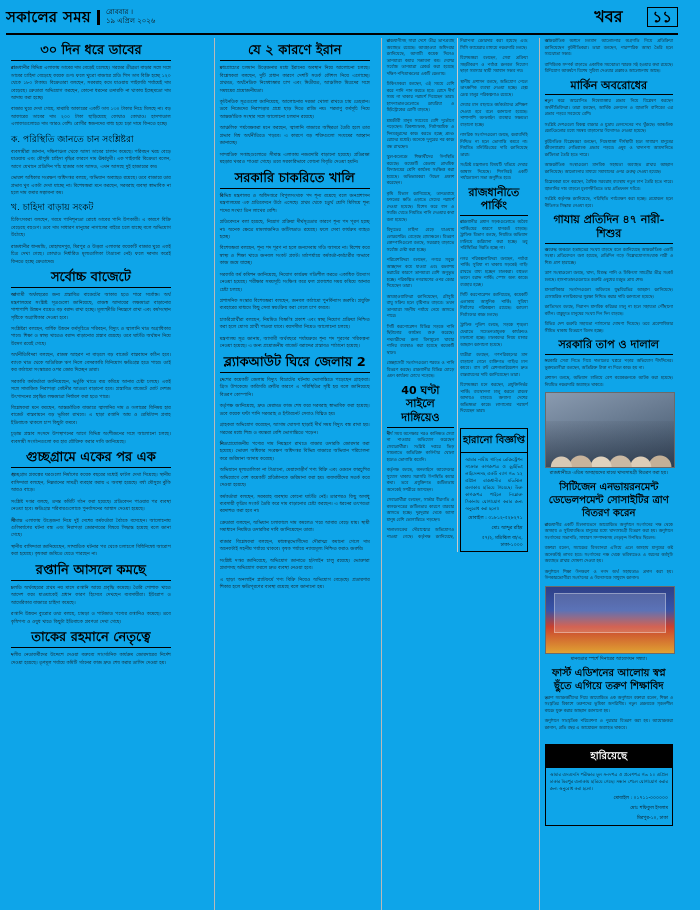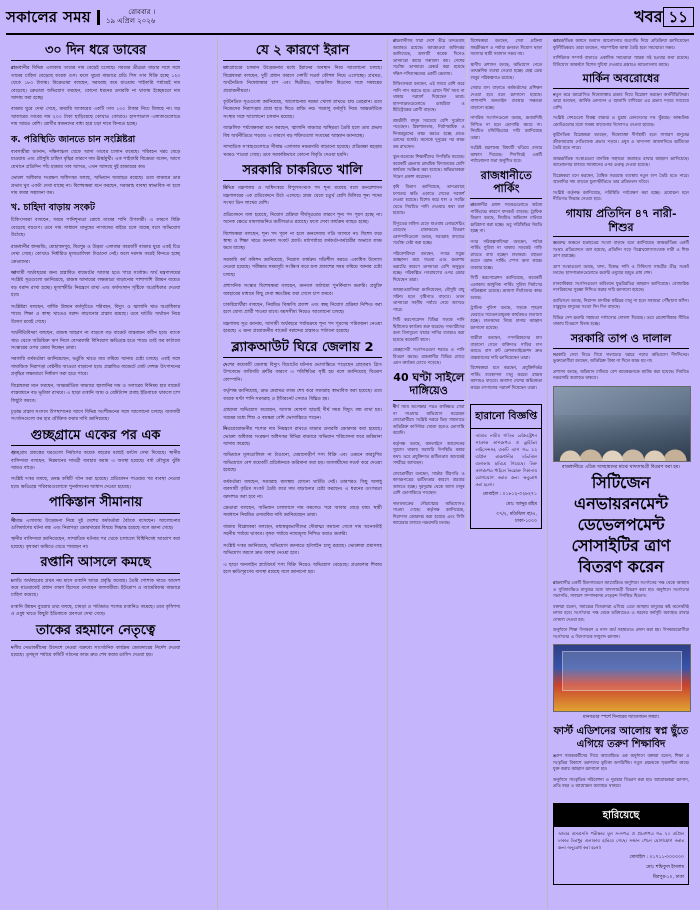--- a/index.html
+++ b/index.html
@@ -12,22 +12,22 @@
     height: 910px;
     font-family: "Liberation Serif", "DejaVu Serif", serif;
     color: #111;
     overflow: hidden;
   }
   .page {
     position: relative;
     width: 700px;
     height: 910px;
     box-sizing: border-box;
-    padding: 4px 6px 4px 6px;
-    background: #c4b5fd;
+    padding: 4px 22px 4px 6px;
+    background: #0ea5e9;
   }
 
   
   .masthead {
     display: flex;
     align-items: center;
     justify-content: space-between;
     border-bottom: 2px solid #000;
     padding-bottom: 3px;
     margin-bottom: 3px;
@@ -46,47 +46,47 @@
     color: #000;
     border-right: 3px solid #000;
     padding-right: 6px;
     line-height: 1;
   }
   .masthead-date {
     font-family: "DejaVu Sans", sans-serif;
     font-size: 7px;
     line-height: 1.35;
     color: #111;
-    text-align: right;
+    text-align: left;
   }
   .masthead-right {
     display: flex;
     align-items: center;
-    gap: 0;
+    gap: 24px;
   }
   .section-name {
     font-family: "DejaVu Sans", sans-serif;
     font-weight: bold;
     font-size: 16px;
     color: #000;
   }
   .page-number {
     font-family: "DejaVu Sans", sans-serif;
     font-weight: bold;
     font-size: 15px;
     color: #000;
     border: 1.5px solid #000;
     padding: 0 5px;
     line-height: 1.25;
   }
 
   
   .columns {
     display: flex;
-    gap: 0;
+    gap: 6px;
     height: 872px;
   }
   .col {
     box-sizing: border-box;
     padding: 0 5px;
     overflow: hidden;
     position: relative;
   }
   .col + .col {
     border-left: 1px solid #b9b9b9;
@@ -111,21 +111,21 @@
     line-height: 1.25;
     color: #000;
     border-bottom: 1px solid #000;
     padding-bottom: 2px;
   }
   h2.headline.small {
     font-size: 11px;
   }
   h3.subhead {
     font-family: "DejaVu Sans", sans-serif;
-    font-weight: bold;
+    font-weight: normal;
     font-size: 9px;
     margin: 3px 0 1px 0;
     color: #000;
   }
 
   
   .body-text {
     font-family: "DejaVu Sans", sans-serif;
     font-size: 4.6px;
     line-height: 1.62;
@@ -179,21 +179,21 @@
     font-family: "DejaVu Sans", sans-serif;
     font-size: 4.6px;
     line-height: 1.5;
     text-align: center;
     color: #1a1a1a;
     margin: 1px 0 3px 0;
   }
   .photo-head {
     font-family: "DejaVu Sans", sans-serif;
     font-weight: bold;
-    font-size: 16px;
+    font-size: 10px;
     line-height: 1.3;
     text-align: center;
     margin: 2px 0 3px 0;
     color: #000;
   }
   .photo-head.sm {
     font-size: 10px;
   }
 
   
@@ -257,32 +257,32 @@
       <h2 class="headline">৩০ দিন ধরে ডাবের</h2>
       <p class="body-text lead">রাজধানীর বিভিন্ন এলাকায় ডাবের দাম বেড়েই চলেছে। গরমের তীব্রতা বাড়ার সঙ্গে সঙ্গে ডাবের চাহিদা বেড়েছে কয়েক গুণ। ফলে খুচরা বাজারে প্রতি পিস ডাব বিক্রি হচ্ছে ১২০ থেকে ১৮০ টাকায়। বিক্রেতারা বলছেন, সরবরাহ কমে যাওয়ায় পাইকারি পর্যায়েই দাম বেড়েছে। ক্রেতারা অভিযোগ করছেন, কোনো ধরনের তদারকি না থাকায় ইচ্ছেমতো দাম আদায় করা হচ্ছে।</p>
       <p class="body-text">বাজার ঘুরে দেখা গেছে, মাঝারি আকারের একটি ডাব ১৩০ টাকার নিচে মিলছে না। বড় আকারের ডাবের দাম ২০০ টাকা ছাড়িয়েছে কোথাও কোথাও। হাসপাতাল এলাকাগুলোতে দাম আরও বেশি। রোগীর স্বজনদের বাধ্য হয়ে চড়া দামে কিনতে হচ্ছে।</p>
       <h3 class="subhead">ক. পরিস্থিতি জানতে চান সংশ্লিষ্টরা</h3>
       <p class="body-text">ব্যবসায়ীরা জানান, দক্ষিণাঞ্চল থেকে আসা ডাবের চালান কমেছে। পরিবহন খরচ বেড়ে যাওয়ায় এবং মৌসুমি চাহিদা বৃদ্ধির কারণে দাম ঊর্ধ্বমুখী। এক পাইকারি বিক্রেতা বলেন, আগে যেখানে প্রতিদিন পাঁচ হাজার ডাব আসত, এখন আসছে দুই হাজারের কম।</p>
       <p class="body-text">ভোক্তা অধিকার সংরক্ষণ অধিদপ্তর বলছে, অভিযান অব্যাহত রয়েছে। তবে বাজারে তার প্রভাব খুব একটা দেখা যাচ্ছে না। বিশেষজ্ঞরা মনে করছেন, সরবরাহ ব্যবস্থা স্বাভাবিক না হলে দাম কমার সম্ভাবনা কম।</p>
       <h3 class="subhead">খ. চাহিদা বাড়ায় সংকট</h3>
       <p class="body-text">চিকিৎসকরা বলছেন, গরমে পানিশূন্যতা রোধে ডাবের পানি উপকারী। এ কারণে বিক্রি বেড়েছে বহুগুণ। তবে দাম সাধারণ মানুষের নাগালের বাইরে চলে যাচ্ছে বলে অভিযোগ উঠেছে।</p>
       <p class="body-text">রাজধানীর ধানমন্ডি, মোহাম্মদপুর, মিরপুর ও উত্তরা এলাকার কয়েকটি বাজার ঘুরে একই চিত্র দেখা গেছে। কোথাও নির্ধারিত মূল্যতালিকা টাঙানো নেই। ফলে দরদাম করেই কিনতে হচ্ছে ক্রেতাদের।</p>
 
+      <h2 class="headline">সর্বোচ্চ বাজেটে</h2>
       <p class="body-text lead">আগামী অর্থবছরের জন্য প্রস্তাবিত বাজেটের আকার হতে পারে সর্বোচ্চ। অর্থ মন্ত্রণালয়ের সংশ্লিষ্ট সূত্রগুলো জানিয়েছে, রাজস্ব আদায়ের লক্ষ্যমাত্রা বাড়ানোর পাশাপাশি উন্নয়ন ব্যয়েও বড় বরাদ্দ রাখা হচ্ছে। মূল্যস্ফীতি নিয়ন্ত্রণে রাখা এবং কর্মসংস্থান সৃষ্টিকে অগ্রাধিকার দেওয়া হবে।</p>
       <p class="body-text">সংশ্লিষ্টরা বলছেন, বার্ষিক উন্নয়ন কর্মসূচিতে পরিবহন, বিদ্যুৎ ও জ্বালানি খাত অগ্রাধিকার পাবে। শিক্ষা ও স্বাস্থ্য খাতেও বরাদ্দ বাড়ানোর প্রস্তাব রয়েছে। তবে ঘাটতি অর্থায়ন নিয়ে উদ্বেগ রয়েই গেছে।</p>
       <p class="body-text">অর্থনীতিবিদরা বলছেন, রাজস্ব আহরণ না বাড়লে বড় বাজেট বাস্তবায়ন কঠিন হবে। ব্যাংক খাত থেকে অতিরিক্ত ঋণ নিলে বেসরকারি বিনিয়োগ ক্ষতিগ্রস্ত হতে পারে। তাই কর কাঠামো সংস্কারের ওপর জোর দিচ্ছেন তারা।</p>
       <p class="body-text">সরকারি কর্মকর্তারা জানিয়েছেন, ভর্তুকি খাতে ব্যয় কমিয়ে আনার চেষ্টা চলছে। একই সঙ্গে সামাজিক নিরাপত্তা বেষ্টনীর আওতা বাড়ানো হবে। প্রস্তাবিত বাজেটে মোট দেশজ উৎপাদনের প্রবৃদ্ধির লক্ষ্যমাত্রা নির্ধারণ করা হতে পারে।</p>
       <p class="body-text">বিশ্লেষকরা মনে করছেন, আন্তর্জাতিক বাজারে জ্বালানির দাম ও ডলারের বিনিময় হার বাজেট বাস্তবায়নে বড় ভূমিকা রাখবে। এ ছাড়া রপ্তানি আয় ও রেমিট্যান্স প্রবাহ ইতিবাচক থাকলে চাপ কিছুটা কমবে।</p>
       <p class="body-text">চূড়ান্ত প্রস্তাব সংসদে উপস্থাপনের আগে বিভিন্ন অংশীজনের সঙ্গে আলোচনা চলছে। ব্যবসায়ী সংগঠনগুলো কর হার যৌক্তিক করার দাবি জানিয়েছে।</p>
 
       <h2 class="headline">গুচ্ছগ্রামে একের পর এক</h2>
       <p class="body-text lead">গুচ্ছগ্রাম প্রকল্পের ঘরগুলো নির্মাণের কয়েক বছরের মধ্যেই ফাটল দেখা দিয়েছে। স্থানীয় বাসিন্দারা বলছেন, নিম্নমানের সামগ্রী ব্যবহার করায় এ অবস্থা হয়েছে। বর্ষা মৌসুমে ঝুঁকি আরও বাড়ে।</p>
       <p class="body-text">সংশ্লিষ্ট দপ্তর বলছে, তদন্ত কমিটি গঠন করা হয়েছে। প্রতিবেদন পাওয়ার পর ব্যবস্থা নেওয়া হবে। ক্ষতিগ্রস্ত পরিবারগুলোকে পুনর্বাসনের আশ্বাস দেওয়া হয়েছে।</p>
 
-      <h2 class="headline">পাকিস্তান সীমানায়</h2>
       <p class="body-text lead">সীমান্ত এলাকায় উত্তেজনা নিয়ে দুই দেশের কর্মকর্তারা বৈঠকে বসেছেন। আলোচনায় গুলিবর্ষণের ঘটনা বন্ধ এবং নিরাপত্তা জোরদারের বিষয়ে সিদ্ধান্ত হয়েছে বলে জানা গেছে।</p>
       <p class="body-text">স্থানীয় বাসিন্দারা জানিয়েছেন, সাম্প্রতিক ঘটনার পর থেকে চলাচলে বিধিনিষেধ আরোপ করা হয়েছে। কৃষকরা জমিতে যেতে পারছেন না।</p>
 
       <h2 class="headline">রপ্তানি আসলে কমছে</h2>
       <p class="body-text lead">চলতি অর্থবছরের প্রথম নয় মাসে রপ্তানি আয়ে প্রবৃদ্ধি কমেছে। তৈরি পোশাক খাতে আদেশ কমে যাওয়াকেই প্রধান কারণ হিসেবে দেখছেন ব্যবসায়ীরা। ইউরোপ ও আমেরিকার বাজারে চাহিদা কমেছে।</p>
       <p class="body-text">রপ্তানি উন্নয়ন ব্যুরোর তথ্য বলছে, চামড়া ও পাটজাত পণ্যের রপ্তানিও কমেছে। তবে কৃষিপণ্য ও ওষুধ খাতে কিছুটা ইতিবাচক প্রবণতা দেখা গেছে।</p>
 
       <h2 class="headline">তাকের রহমানে নেতৃত্বে</h2>
       <p class="body-text lead">দলীয় নেতাকর্মীদের উদ্দেশে দেওয়া বক্তব্যে সাংগঠনিক কার্যক্রম জোরদারের নির্দেশ দেওয়া হয়েছে। তৃণমূল পর্যায়ে কমিটি গঠনের কাজ দ্রুত শেষ করার তাগিদ দেওয়া হয়।</p>
     </div>

